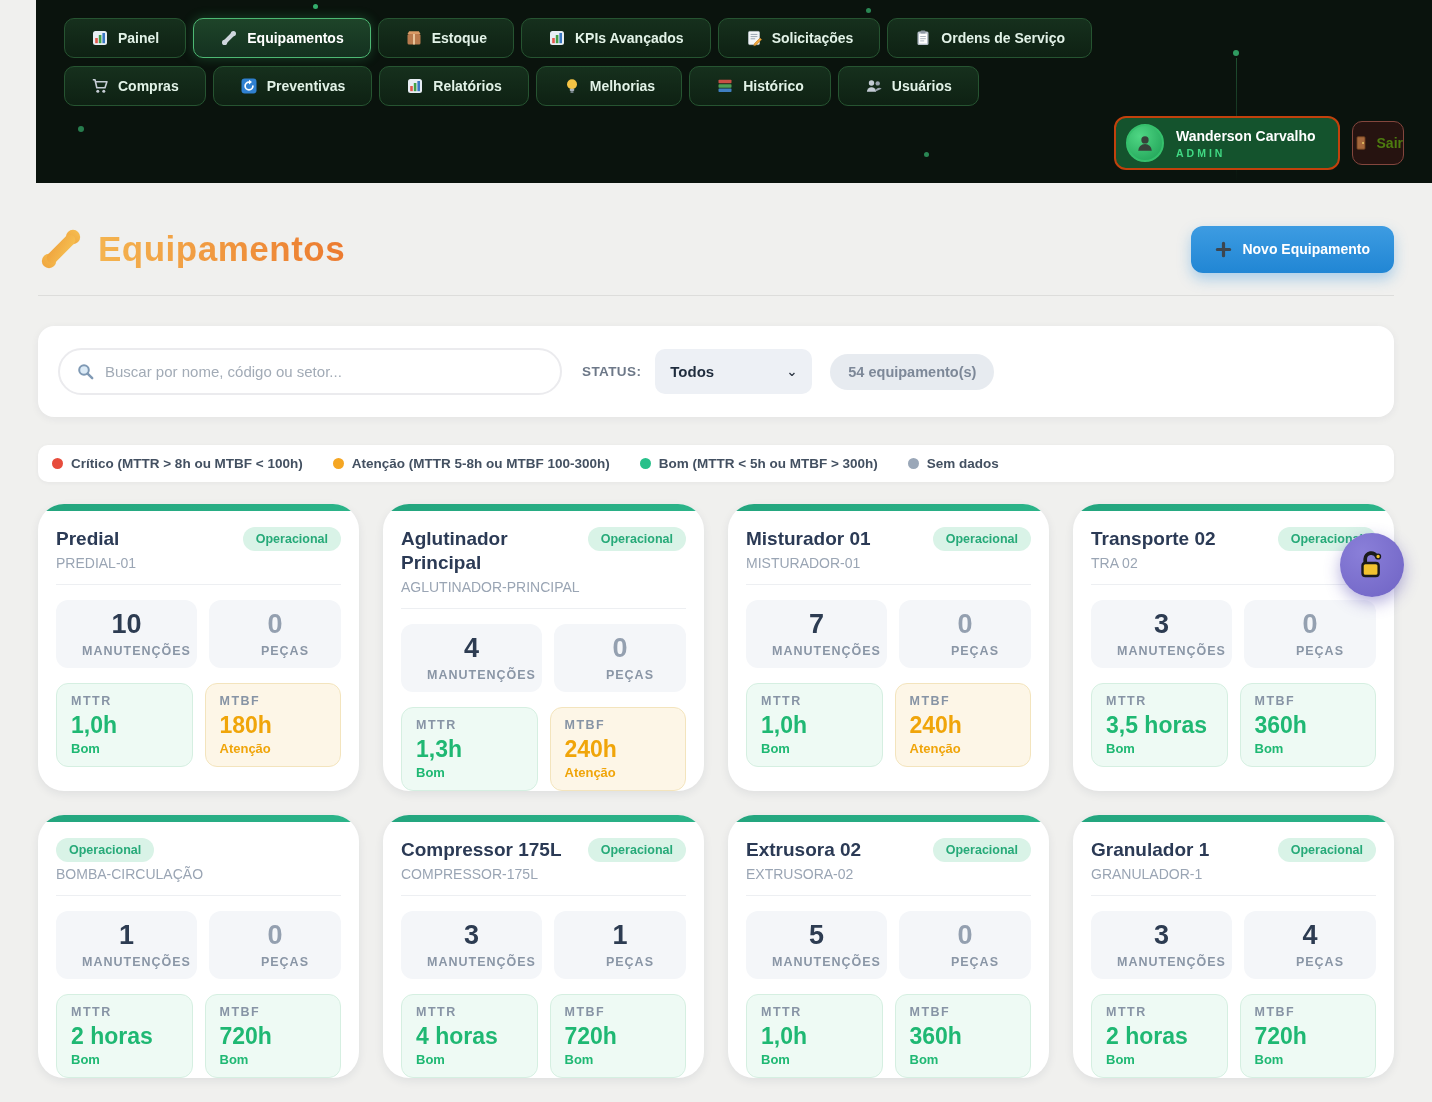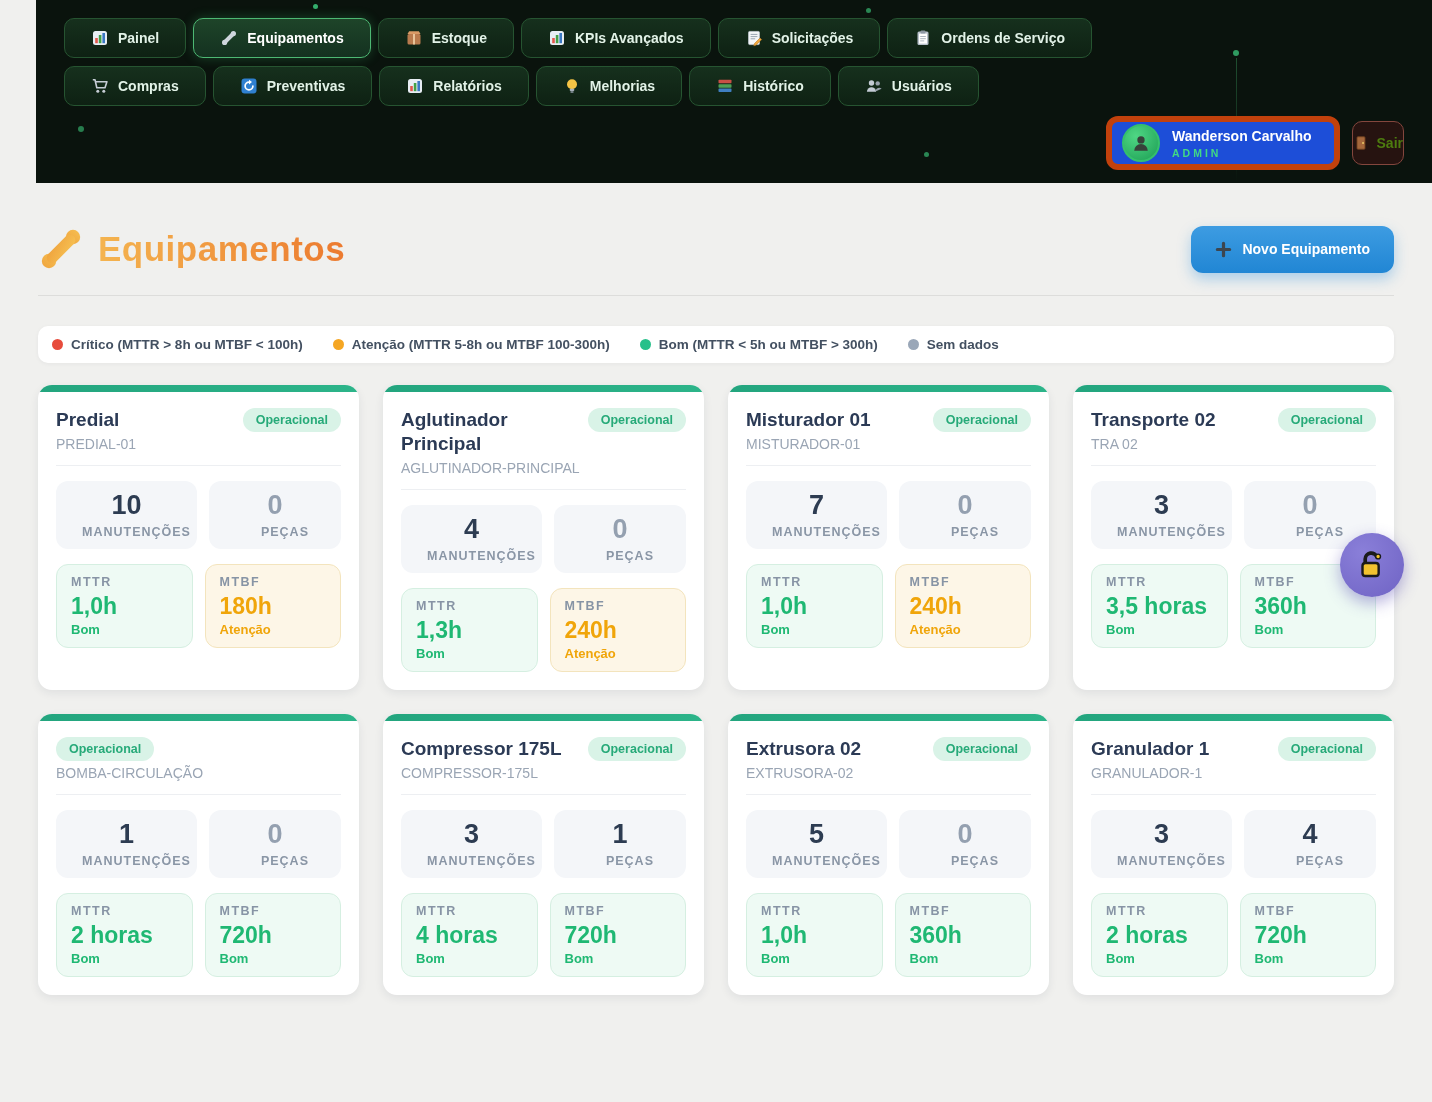--- a/index.html
+++ b/index.html
@@ -57,22 +57,22 @@
     right: 28px;
     top: 116px;
     display: flex;
     align-items: center;
     gap: 12px;
   }
   .user-card {
     height: 54px;
     padding: 0 22px 0 10px;
     border-radius: 12px;
-    background: #1d4ed8;
-    border: 6px solid #c2410c;
+    background: #14532d;
+    border: 2px solid #c2410c;
     display: flex;
     align-items: center;
     gap: 12px;
   }
   .avatar {
     width: 38px; height: 38px; border-radius: 50%;
     background: radial-gradient(circle at 35% 30%, #4fd784, #1d9e54);
     border: 2px solid #35c06c;
     display: grid; place-items: center;
   }
@@ -200,24 +200,23 @@
 
   
   .cards {
     margin-top: 22px;
     display: grid;
     grid-template-columns: repeat(4, 1fr);
     gap: 24px;
   }
   .card {
     background: #ffffff;
-    border-radius: 14px;
+    border-radius: 26px;
     box-shadow: 0 3px 10px rgba(30,40,60,.08);
     overflow: hidden;
-    padding-bottom: 18px;
     cursor: pointer;
   }
   .card-strip { height: 7px; background: linear-gradient(90deg, #23a57e, #2cb489); }
   .card-body { padding: 16px 18px 0; }
   .card-head { display: flex; justify-content: space-between; align-items: flex-start; gap: 8px; }
   .card-title { font-size: 19px; font-weight: 800; color: #2b3a55; line-height: 1.26; }
   .op-badge {
     background: #d9f3e7; color: #27aa79;
     font-size: 12.5px; font-weight: 700;
     padding: 5px 13px; border-radius: 13px;
@@ -447,20 +446,37 @@
         <svg viewBox="0 0 18 18">
             <path d="M9 2.5v13M2.5 9h13" stroke="#3c4650" stroke-width="3.4" stroke-linecap="round"></path>
           </svg>
       </span>
       <span>Novo Equipamento</span>
     </button>
   </div>
 
   <hr class="h-divider">
 
+  <section class="filter-panel">
+    <div class="search-box">
+      <span class="icn">
+        <svg viewBox="0 0 19 19">
+            <circle cx="8" cy="8" r="4.8" fill="#dcebf7" stroke="#7f99b4" stroke-width="2"></circle>
+            <path d="M11.6 11.6l4.6 4.6" stroke="#7f99b4" stroke-width="2.4" stroke-linecap="round"></path>
+          </svg>
+      </span>
+      <input type="text" placeholder="Buscar por nome, código ou setor..." style="">
+    </div>
+    <span class="status-label">STATUS:</span>
+    <div class="status-select">
+      <span>Todos</span>
+      <span class="chev">⌄</span>
+    </div>
+    <span class="count-badge">54 equipamento(s)</span>
+  </section>
 
   <section class="legend" id="legend">
       <span class="legend-item">
         <span class="legend-dot" style="background: rgb(231, 76, 60);"></span>
         <span>Crítico (MTTR &gt; 8h ou MTBF &lt; 100h)</span>
       </span>
       <span class="legend-item">
         <span class="legend-dot" style="background: rgb(245, 166, 35);"></span>
         <span>Atenção (MTTR 5-8h ou MTBF 100-300h)</span>
       </span>

